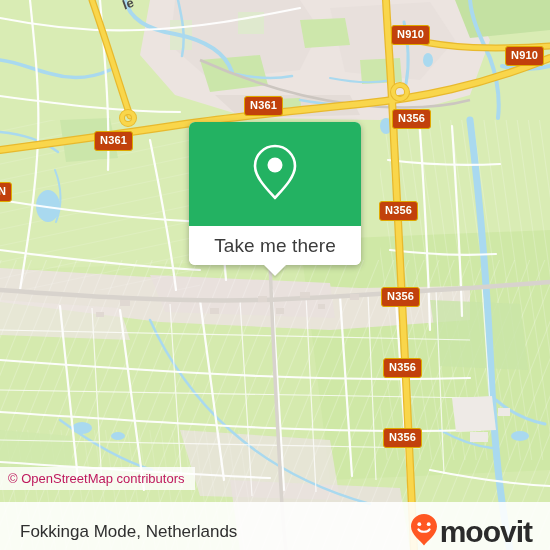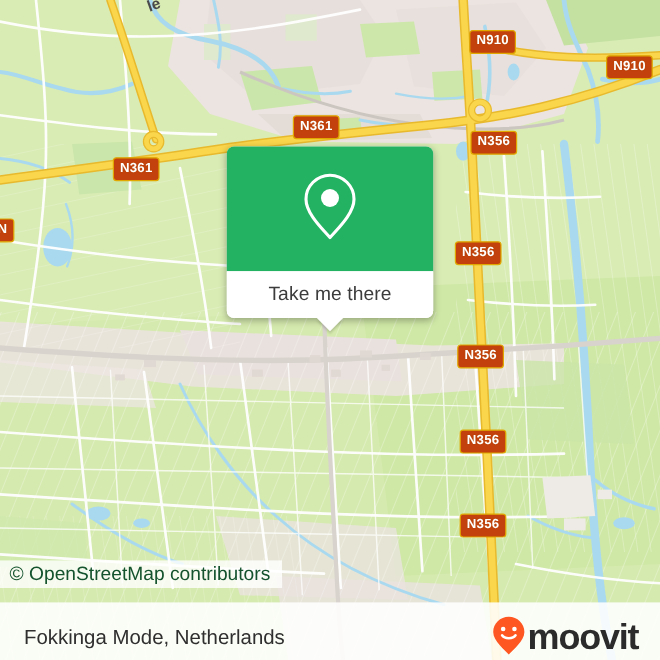--- a/index.html
+++ b/index.html
@@ -81,21 +81,21 @@
     background: #ffffff;
     height: 39px;
     border-bottom-left-radius: 6px;
     border-bottom-right-radius: 6px;
     display: flex;
     align-items: center;
     justify-content: center;
   }
   #callout-label {
     font-family: "Liberation Sans", sans-serif;
-    font-size: 16px;
+    font-size: 19px;
     color: #3c3c3c;
     letter-spacing: .1px;
   }
   #callout-tail {
     position: absolute;
     left: 50%;
     bottom: -11px;
     margin-left: -11px;
     width: 0; height: 0;
     border-left: 11px solid transparent;
@@ -108,22 +108,22 @@
   #attribution {
     position: absolute;
     left: 0;
     top: 467px;
     height: 23px;
     display: flex;
     align-items: center;
     padding: 0 10px 0 8px;
     background: rgba(255,255,255,.80);
     font-family: "Liberation Sans", sans-serif;
-    font-size: 16px;
-    color: #14532d;
+    font-size: 13px;
+    color: #be185d;
     white-space: nowrap;
   }
 
   
   #footer {
     position: absolute;
     left: 0;
     top: 490px;
     width: 550px;
     height: 60px;

